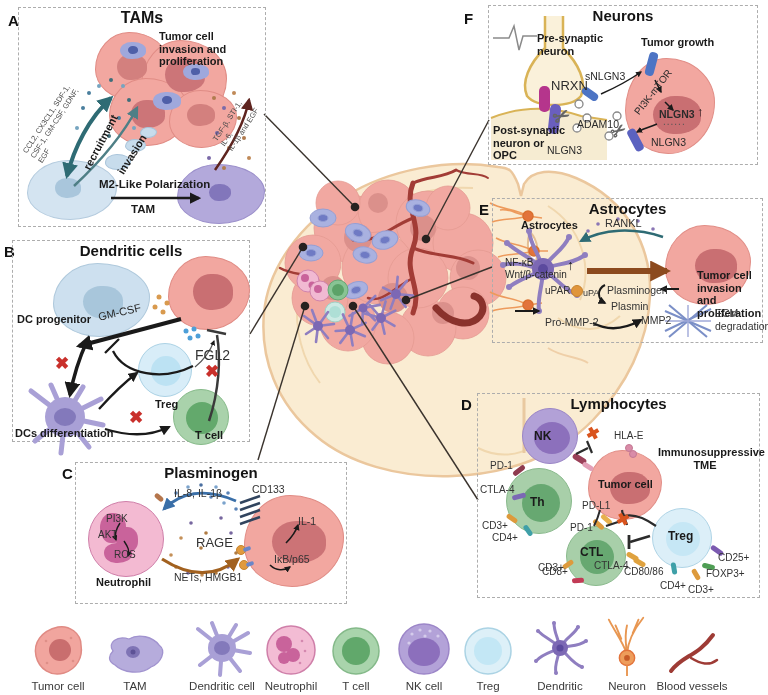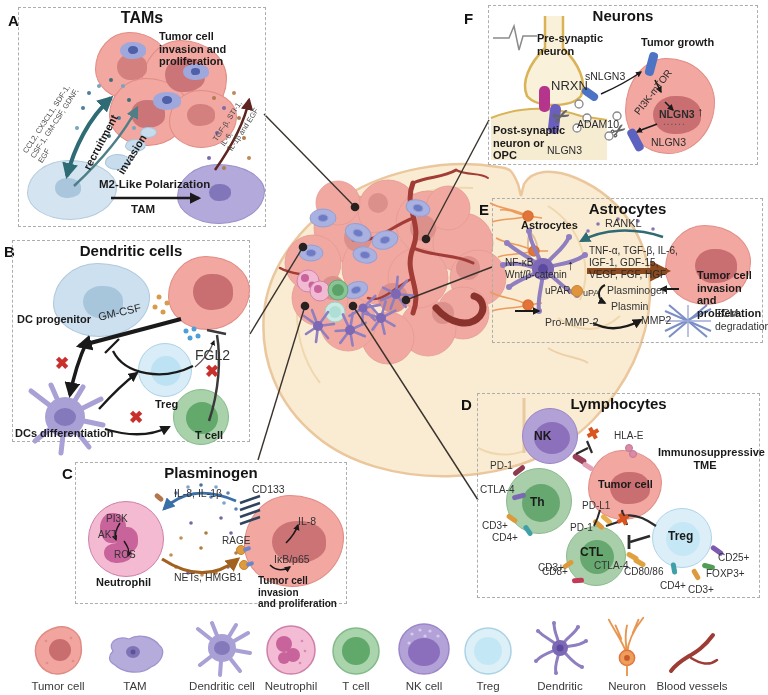--- a/index.html
+++ b/index.html
@@ -387,27 +387,25 @@
       <path d="M 48,78 C 52,84 54,88 52,93" fill="none" stroke="#1a1a1a" stroke-width="1.4" marker-end="url(#c-blk)"></path>
       <path d="M 210,80 C 216,74 220,68 222,62" fill="none" stroke="#1a1a1a" stroke-width="1.6" marker-end="url(#c-blk)"></path>
       <path d="M 194,102 C 200,108 208,108 214,104" fill="none" stroke="#1a1a1a" stroke-width="1.6" marker-end="url(#c-blk)"></path>
     </svg>
     <span class="ptitle">Plasminogen</span>
     <span class="ml" style="left:98px;top:24px;font-size:10.5px">IL-8, IL-1β</span>
     <span class="ml" style="left:176px;top:20px;font-size:10.5px">CD133</span>
     <span class="ml" style="left:30px;top:50px">PI3K</span>
     <span class="ml" style="left:22px;top:66px">AKT</span>
     <span class="ml" style="left:38px;top:86px">ROS</span>
-    <span class="ml" style="left:146px;top:72px;font-size:10px">RAGE</span>
-    <span class="ml" style="left:222px;top:52px;font-size:10.5px">IL-8</span>
+    <span class="ml" style="left:120px;top:72px;font-size:13px">RAGE</span>
+    <span class="ml" style="left:222px;top:52px;font-size:10.5px">IL-1</span>
     <span class="ml" style="left:198px;top:90px;font-size:10.5px">IκB/p65</span>
     <span class="lbl" style="left:20px;top:113px;font-size:11px">Neutrophil</span>
     <span class="ml" style="left:98px;top:108px;font-size:10.5px">NETs, HMGB1</span>
-    <span class="lbl" style="left:182px;top:112px;font-size:10px">Tumor cell invasion
-and proliferation</span>
   </div>
 
   <span class="letter" style="left:461px;top:396px">D</span>
   <div class="panel" style="left:477px;top:393px;width:281px;height:203px">
     <div class="circ" style="left:44px;top:14px;width:54px;height:54px;background:#B2A1D7;border-color:#9A85C6"></div>
     <div class="circ" style="left:56px;top:28px;width:34px;height:30px;background:#8C70BC;border-color:transparent"></div>
     <div class="circ" style="left:28px;top:74px;width:64px;height:64px;background:#A8CFA9;border-color:#8ABA8D"></div>
     <div class="circ" style="left:44px;top:90px;width:36px;height:36px;background:#67A871;border-color:transparent"></div>
     <div class="circ" style="left:88px;top:132px;width:58px;height:58px;background:#A8CFA9;border-color:#8ABA8D"></div>
     <div class="circ" style="left:102px;top:146px;width:32px;height:32px;background:#67A871;border-color:transparent"></div>
@@ -530,23 +528,20 @@
       <path d="M 170,38 C 140,28 110,30 88,42" fill="none" stroke="#2E6B74" stroke-width="2.5" marker-end="url(#e-teal)"></path>
       <path d="M 94,72 L 174,72" fill="none" stroke="#8C4A1E" stroke-width="6" marker-end="url(#e-brown)"></path>
       <path d="M 186,90 L 168,90" fill="none" stroke="#1a1a1a" stroke-width="2" marker-end="url(#e-blk)"></path>
       <path d="M 112,86 C 104,90 104,100 112,104" fill="none" stroke="#1a1a1a" stroke-width="2" marker-end="url(#e-blk)"></path>
       <path d="M 100,124 C 115,132 132,130 148,121" fill="none" stroke="#1a1a1a" stroke-width="2.5" marker-end="url(#e-blk)"></path>
       <path d="M 22,112 L 46,112" fill="none" stroke="#1a1a1a" stroke-width="2" marker-end="url(#e-blk)"></path>
     </svg>
     <span class="ptitle">Astrocytes</span>
     <span class="lbl" style="left:28px;top:20px;font-size:11px">Astrocytes</span>
     <span class="ml" style="left:112px;top:18px;font-size:11px">RANKL</span>
-    <span class="ml" style="left:96px;top:46px;font-size:10px;color:#2b2b2b">TNF-α, TGF-β, IL-6,
-IGF-1, GDF-15,
-VEGF, FGF, HGF</span>
     <span class="ml" style="left:12px;top:58px;font-size:10px;color:#2b2b2b">NF-κB
 Wnt/β-catenin</span>
     <span class="lbl" style="left:74px;top:58px;font-size:14px">↑</span>
     <span class="ml" style="left:52px;top:86px;font-size:10px">uPAR</span>
     <span class="ml" style="left:90px;top:89px;font-size:9px">uPA</span>
     <span class="ml" style="left:114px;top:85px;font-size:10.5px">Plasminogen</span>
     <span class="ml" style="left:118px;top:101px;font-size:10.5px">Plasmin</span>
     <span class="ml" style="left:52px;top:117px;font-size:10.5px">Pro-MMP-2</span>
     <span class="ml" style="left:148px;top:115px;font-size:10.5px">MMP2</span>
     <span class="lbl" style="left:204px;top:70px;font-size:11px">Tumor cell

